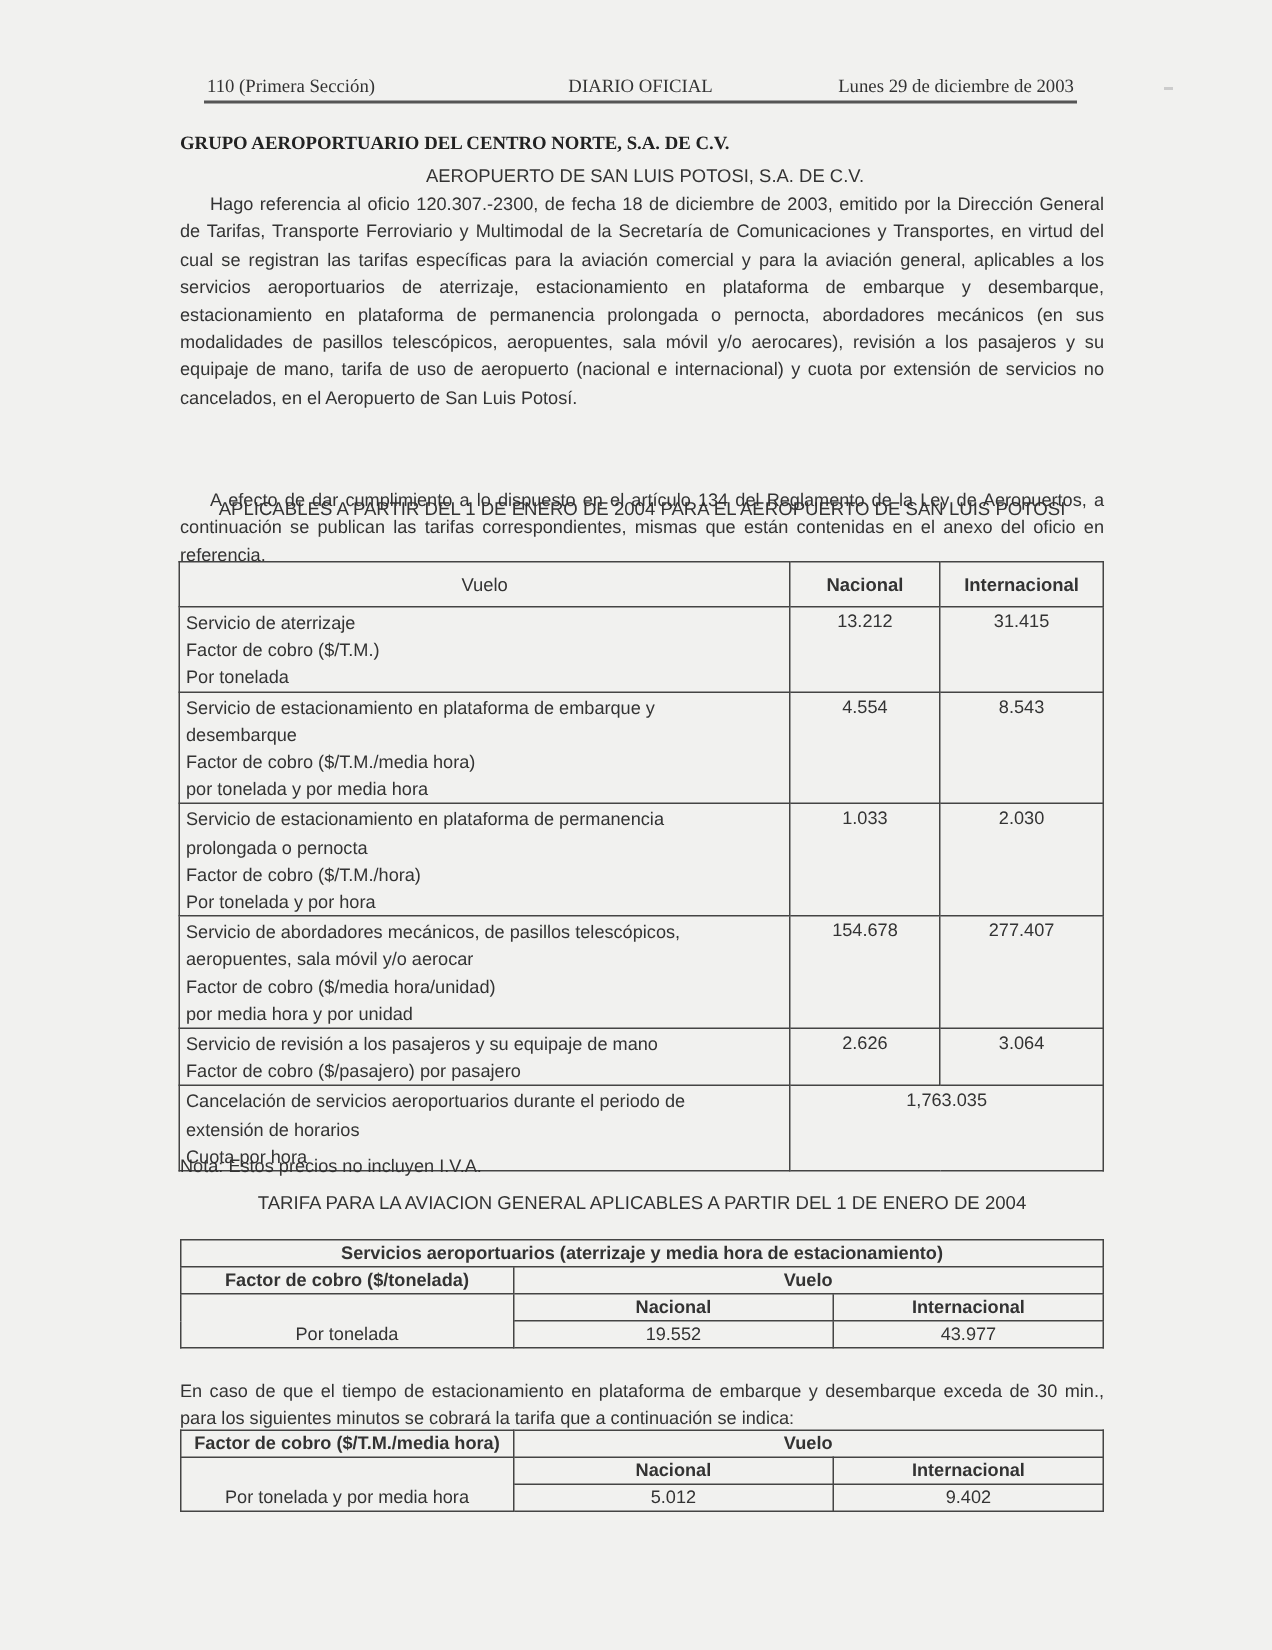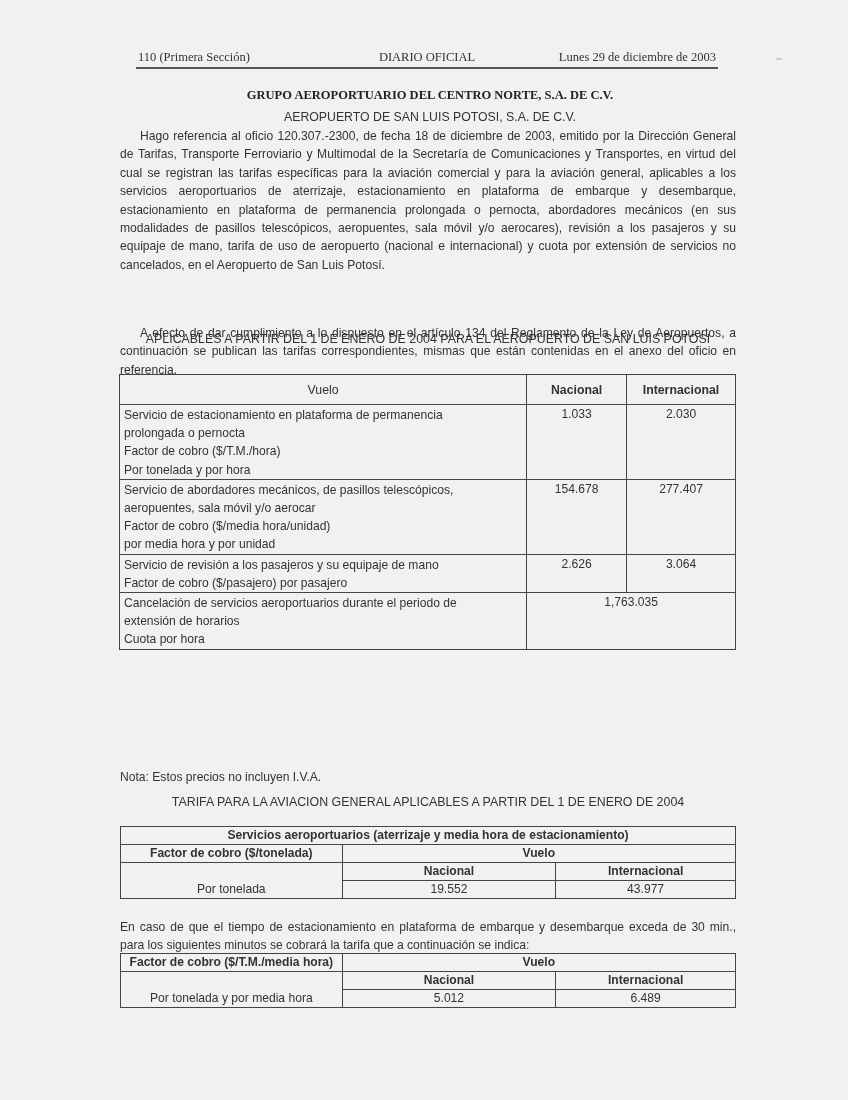--- a/index.html
+++ b/index.html
@@ -6,21 +6,21 @@
   body {
     width: 848px; height: 1100px; background: #f1f1ef; position: relative;
     font-family: "Liberation Sans", sans-serif; color: #2a2a2a; overflow: hidden;
   }
   .abs { position: absolute; }
   .hdr { top: 50px; left: 138px; width: 578px; height: 18px; font-family: "Liberation Serif", serif; font-size: 12.5px; color: #333; }
   .hdr .l { position: absolute; left: 0; top: 0; }
   .hdr .c { position: absolute; left: 0; right: 0; top: 0; text-align: center; }
   .hdr .r { position: absolute; right: 0; top: 0; }
   .hrule { top: 67px; left: 136px; width: 582px; height: 2px; background: #555; }
-  .title1 { top: 88px; left: 120px; width: 620px; text-align: center; font-family: "Liberation Serif", serif; font-weight: bold; font-size: 12.5px; color: #222; }
+  .title1 { top: 88px; left: 120px; width: 620px; text-align: left; font-family: "Liberation Serif", serif; font-weight: bold; font-size: 12.5px; color: #222; }
   .title2 { top: 110px; left: 120px; width: 620px; text-align: center; font-size: 12.3px; color: #333; }
   .para { left: 120px; width: 616px; font-size: 12.1px; line-height: 18.4px; text-align: justify; color: #333; text-indent: 20px; }
   .p1 { top: 127px; }
   .p2 { top: 276px; margin-top: 48px; }
   .caption { left: 120px; width: 616px; text-align: center; font-size: 12.4px; line-height: 18px; color: #333; }
   .cap1 { top: 330px; }
   .cap2 { top: 793px; }
   table { border-collapse: collapse; position: absolute; font-size: 12.1px; color: #333; }
   td, th { border: 1px solid #444; padding: 0; vertical-align: top; }
   #t1 { top: 374px; left: 119px; width: 617px; }
@@ -63,20 +63,39 @@
   <colgroup>
       <col style="width:408px">
       <col style="width:100px">
       <col style="width:109px">
     </colgroup>
   <tbody>
       <tr>
     <th class="vuelo">Vuelo</th>
     <th>Nacional</th>
     <th>Internacional</th>
+  </tr>
+  <tr>
+    <td class="desc">
+      <span class="line">Servicio de aterrizaje</span>
+      <span class="line">Factor de cobro ($/T.M.)</span>
+      <span class="line">Por tonelada</span>
+    </td>
+    <td class="num">13.212</td>
+    <td class="num">31.415</td>
+  </tr>
+  <tr>
+    <td class="desc">
+      <span class="line">Servicio de estacionamiento en plataforma de embarque y</span>
+      <span class="line">desembarque</span>
+      <span class="line">Factor de cobro ($/T.M./media hora)</span>
+      <span class="line">por tonelada y por media hora</span>
+    </td>
+    <td class="num">4.554</td>
+    <td class="num">8.543</td>
   </tr>
   <tr>
     <td class="desc">
       <span class="line">Servicio de estacionamiento en plataforma de permanencia</span>
       <span class="line">prolongada o pernocta</span>
       <span class="line">Factor de cobro ($/T.M./hora)</span>
       <span class="line">Por tonelada y por hora</span>
     </td>
     <td class="num">1.033</td>
     <td class="num">2.030</td>
@@ -153,16 +172,16 @@
     <td class="bold">Factor de cobro ($/T.M./media hora)</td>
     <td colspan="2" class="bold">Vuelo</td>
   </tr>
   <tr>
     <td rowspan="2" style="vertical-align:bottom;">Por tonelada y por media hora</td>
     <td class="bold">Nacional</td>
     <td class="bold">Internacional</td>
   </tr>
   <tr>
     <td>5.012</td>
-    <td>6.489</td>
+    <td>9.402</td>
   </tr>
 </tbody>
   </table>
 
 </body></html>

